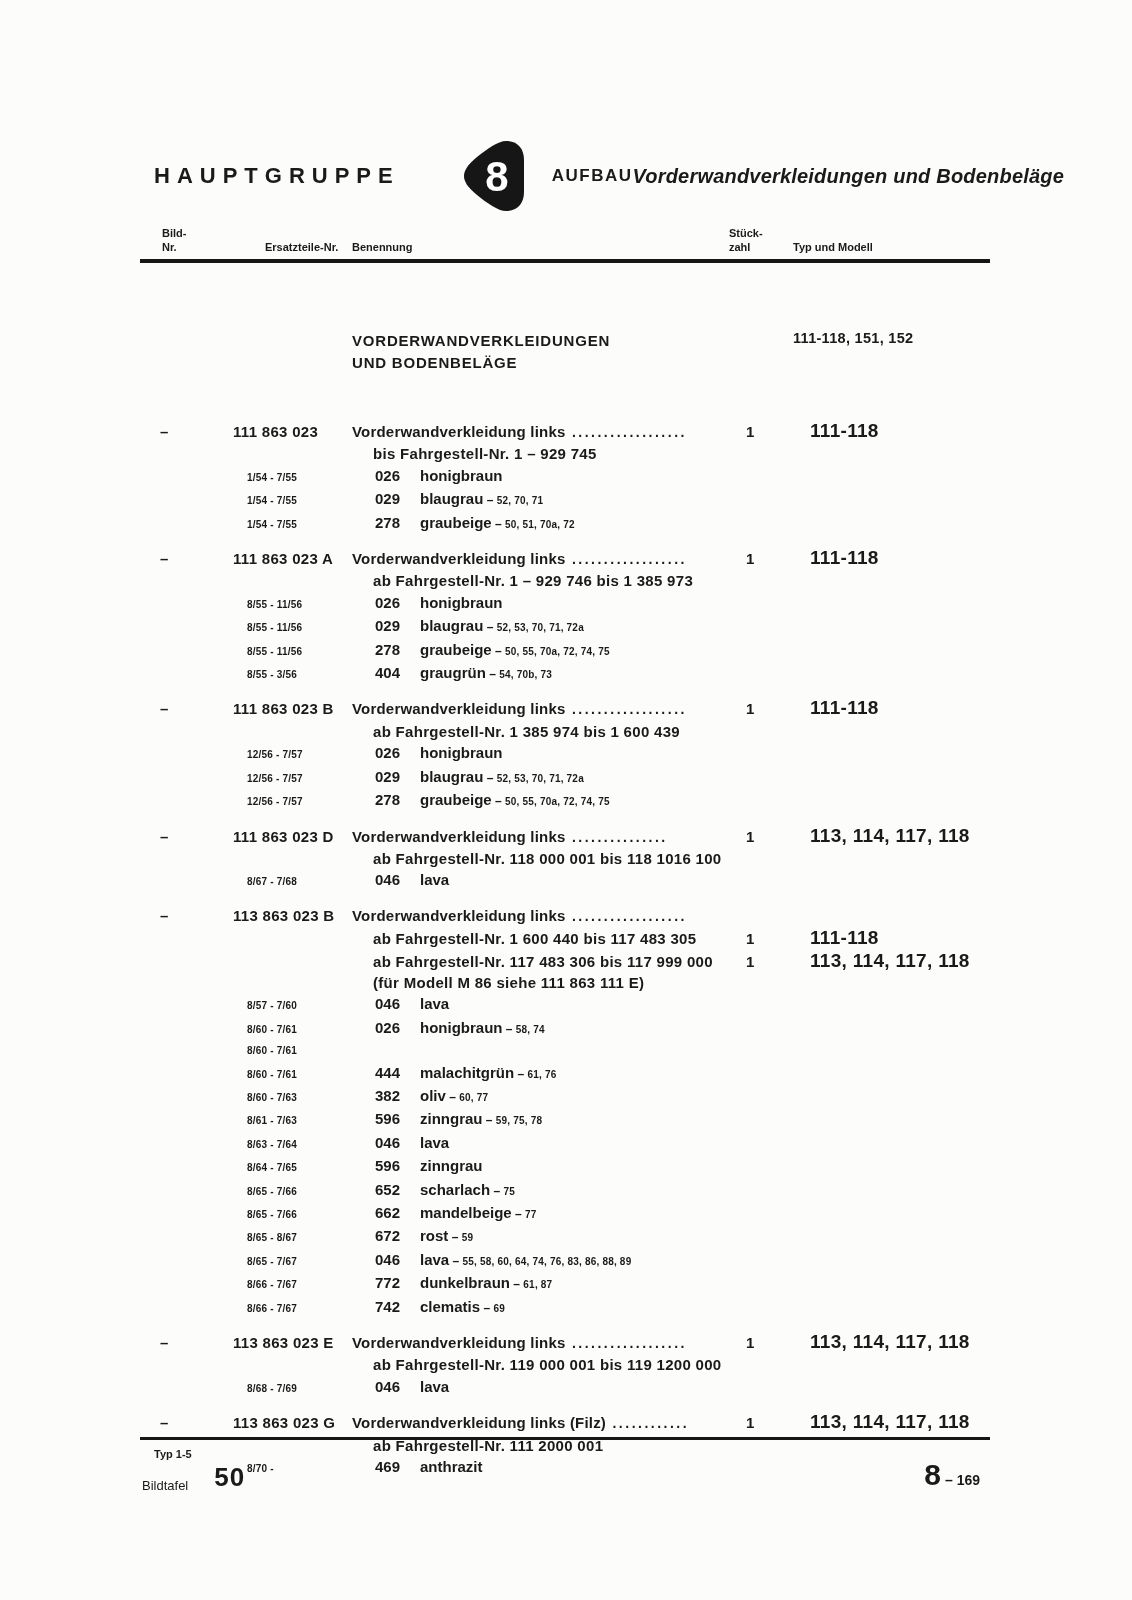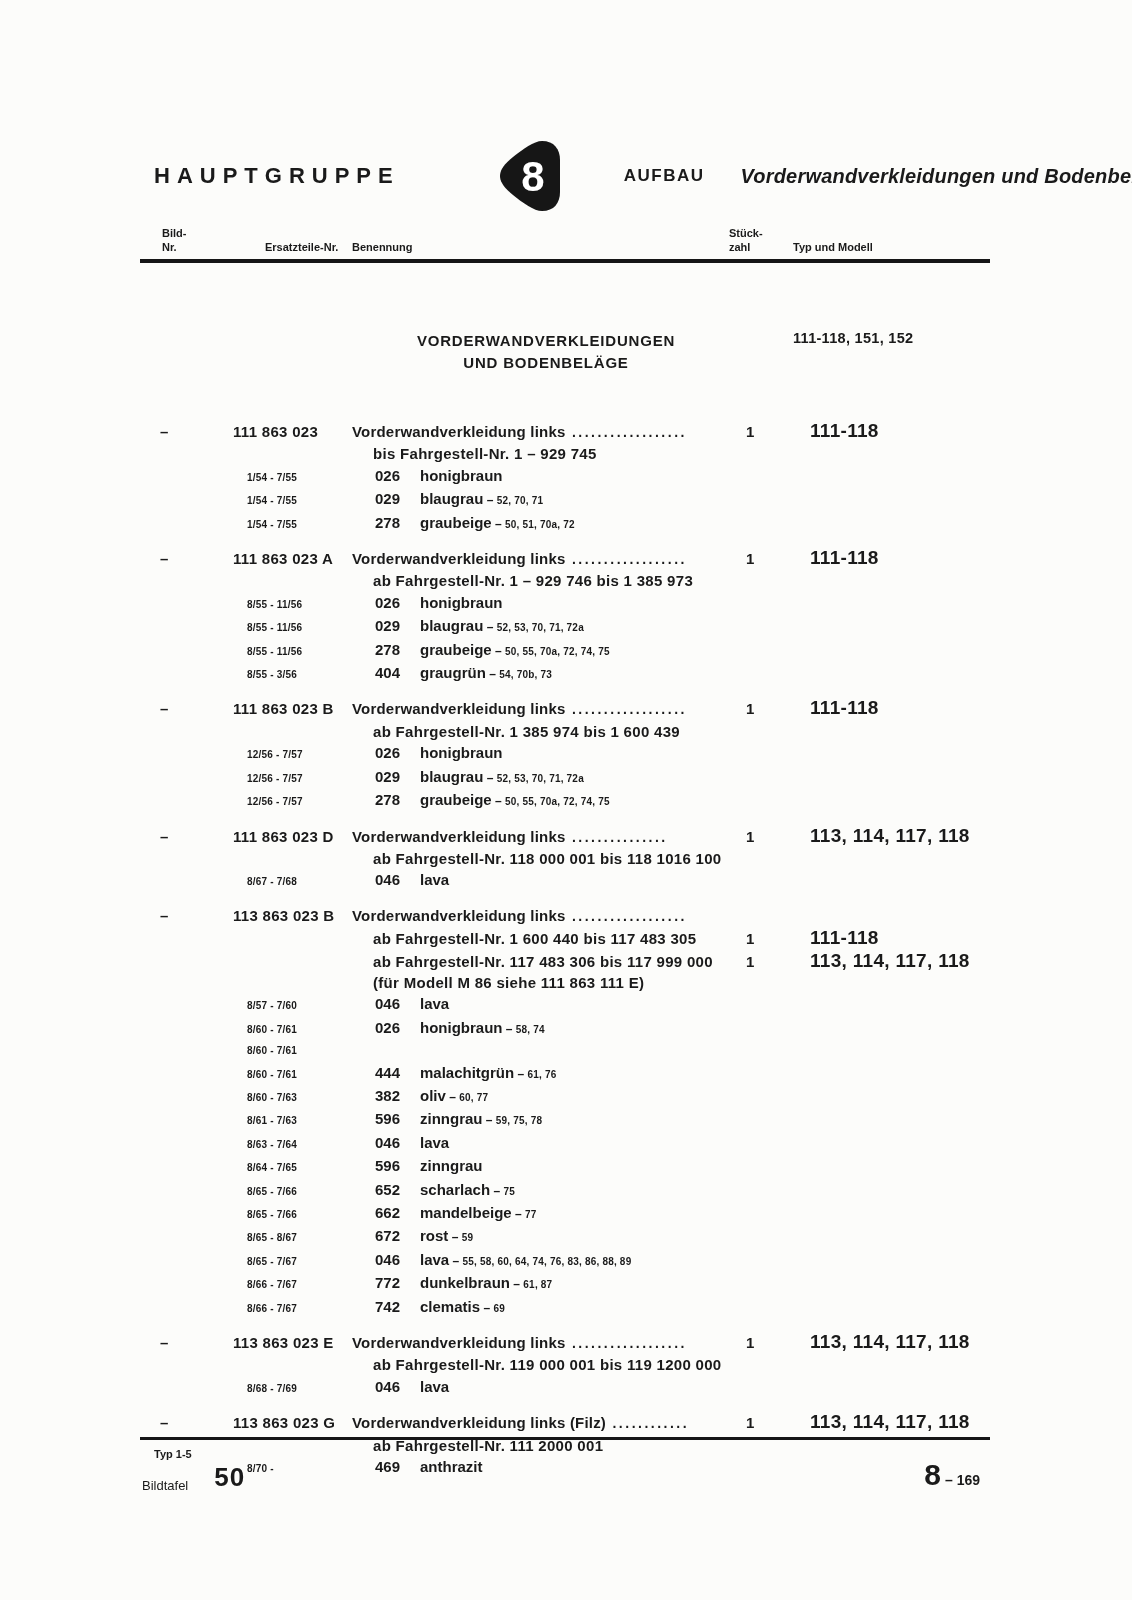--- a/index.html
+++ b/index.html
@@ -6,21 +6,21 @@
   html,body { background:#e8e8e6; }
   body { font-family:"Liberation Sans", sans-serif; color:#1a1a1a; }
 
   .page {
     position:relative;
     width:1132px; height:1600px;
     background:#fcfcfa;
     overflow:hidden;
     font-weight:700;
   }
-  .content { position:absolute; left:140px; width:852px;gap:36px; }
+  .content { position:absolute; left:140px; width:852px; }
 
   
   .hg-row { top:138px; height:76px; display:flex; align-items:center; }
   .hauptgruppe { font-size:22px; letter-spacing:7px; margin-left:14px; white-space:nowrap; }
   .badge-svg { width:64px; height:74px; margin-left:62px; flex:none; }
   .badge-svg text { font-family:"Liberation Sans", sans-serif; }
   .aufbau { font-size:17px; letter-spacing:1.5px; margin-left:26px; }
   .head-title { font-size:20px; margin-left:auto; margin-right:20px; white-space:nowrap; letter-spacing:0.2px;font-style:italic; }
 
   
@@ -31,21 +31,21 @@
   .ch-benenn { left:212px; }
   .ch-stueck { left:589px; }
   .ch-typ    { left:653px; }
 
   .rule { position:absolute; left:140px; width:850px; background:#161616; }
   .rule-top { top:259px; height:4px; }
   .rule-bottom { top:1437px; height:3px; }
 
   
   .section-row { top:330px; }
-  .stitle { position:absolute; left:212px; width:388px; text-align:center; font-size:15px; letter-spacing:0.8px; line-height:22px; }
+  .stitle { position:absolute; left:212px; width:388px; text-align:left; font-size:15px; letter-spacing:0.8px; line-height:22px; }
   .smodels { position:absolute; left:653px; font-size:14.5px; letter-spacing:0.3px; }
 
   
   #entries { position:absolute; left:140px; top:420px; width:852px; }
   .entry { margin-bottom:12px; }
   .row { display:grid; grid-template-columns:93px 119px 388px 55px 1fr; align-items:baseline; line-height:21.4px; }
   .c1 { padding-left:20px; font-size:15px; }
   .c2 { font-size:15px; letter-spacing:0.3px; }
   .c2.dates { padding-left:14px; font-size:10px; letter-spacing:0.2px; }
   .c3 { font-size:15px; }

